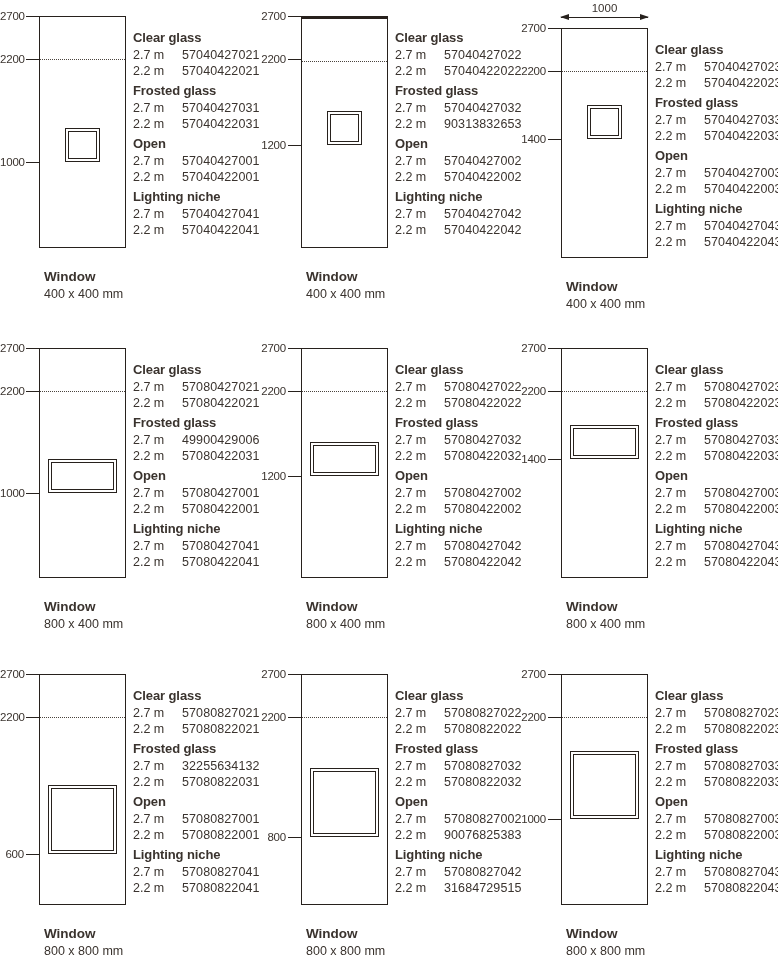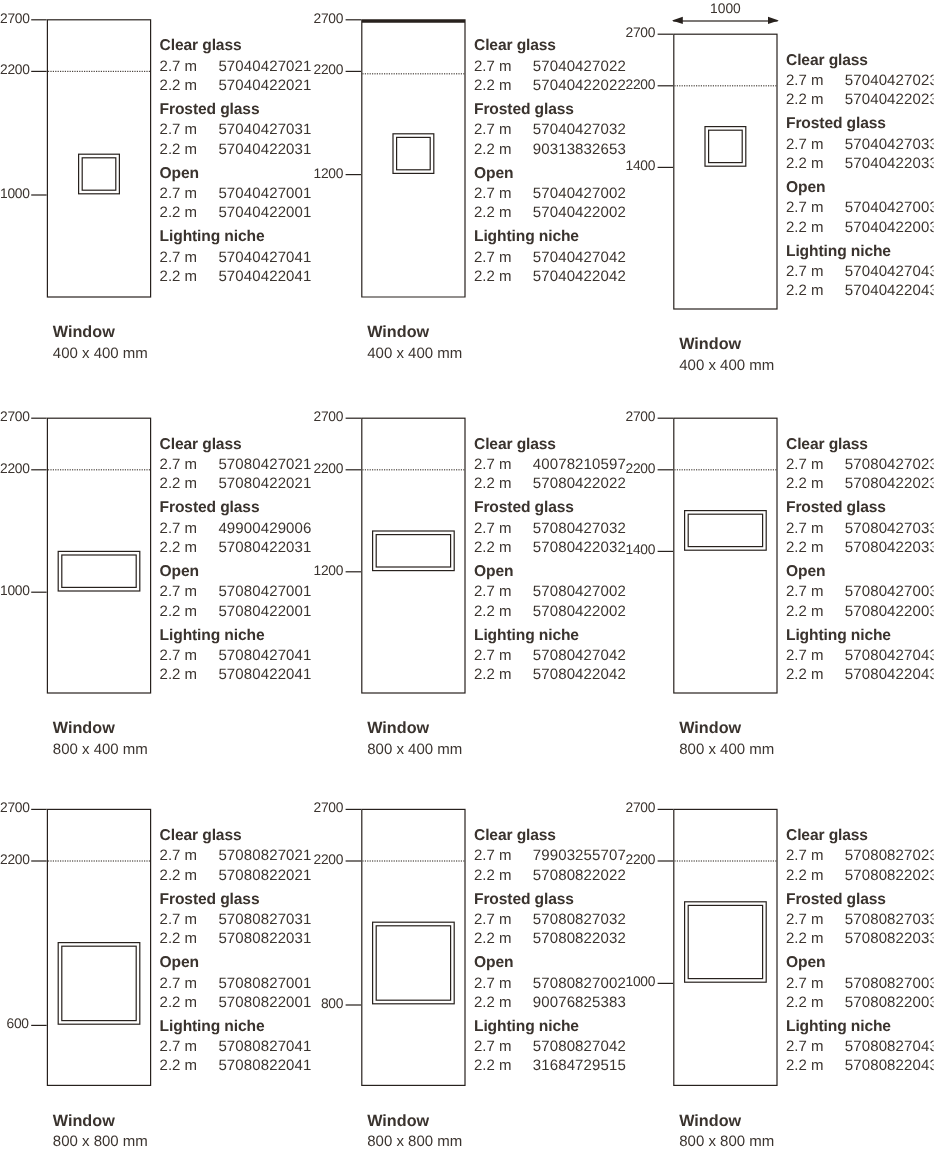--- a/index.html
+++ b/index.html
@@ -293,21 +293,21 @@
       <div class="dotted" style="top: 41.5926px;"></div>
       <div class="window" style="left: 8.42593px; bottom: 101.222px; width: 68.1481px; height: 34.0741px;">
         <div class="window-inner"></div>
       </div>
     </div>
 
     <div class="textblock" style="left: 136px; top: 32px; width: 121px;">
       <div class="section">
         <div class="sec-title">Clear glass</div>
         <div class="row">
-          <span class="h">2.7 m</span><span class="code">40078210597</span>
+          <span class="h">2.7 m</span><span class="code">57080427022</span>
         </div>
         <div class="row">
           <span class="h">2.2 m</span><span class="code">57080422022</span>
         </div>
       </div>
       <div class="section">
         <div class="sec-title">Frosted glass</div>
         <div class="row">
           <span class="h">2.7 m</span><span class="code">57080427032</span>
         </div>
@@ -422,21 +422,21 @@
         <div class="row">
           <span class="h">2.7 m</span><span class="code">57080827021</span>
         </div>
         <div class="row">
           <span class="h">2.2 m</span><span class="code">57080822021</span>
         </div>
       </div>
       <div class="section">
         <div class="sec-title">Frosted glass</div>
         <div class="row">
-          <span class="h">2.7 m</span><span class="code">57080827031</span>
+          <span class="h">2.7 m</span><span class="code">32255634132</span>
         </div>
         <div class="row">
           <span class="h">2.2 m</span><span class="code">57080822031</span>
         </div>
       </div>
       <div class="section">
         <div class="sec-title">Open</div>
         <div class="row">
           <span class="h">2.7 m</span><span class="code">57080827001</span>
         </div>
@@ -473,21 +473,21 @@
       <div class="dotted" style="top: 41.7778px;"></div>
       <div class="window" style="left: 8.27778px; bottom: 67.4444px; width: 68.4444px; height: 68.4444px;">
         <div class="window-inner"></div>
       </div>
     </div>
 
     <div class="textblock" style="left: 136px; top: 33px; width: 121px;">
       <div class="section">
         <div class="sec-title">Clear glass</div>
         <div class="row">
-          <span class="h">2.7 m</span><span class="code">79903255707</span>
+          <span class="h">2.7 m</span><span class="code">57080827022</span>
         </div>
         <div class="row">
           <span class="h">2.2 m</span><span class="code">57080822022</span>
         </div>
       </div>
       <div class="section">
         <div class="sec-title">Frosted glass</div>
         <div class="row">
           <span class="h">2.7 m</span><span class="code">57080827032</span>
         </div>

